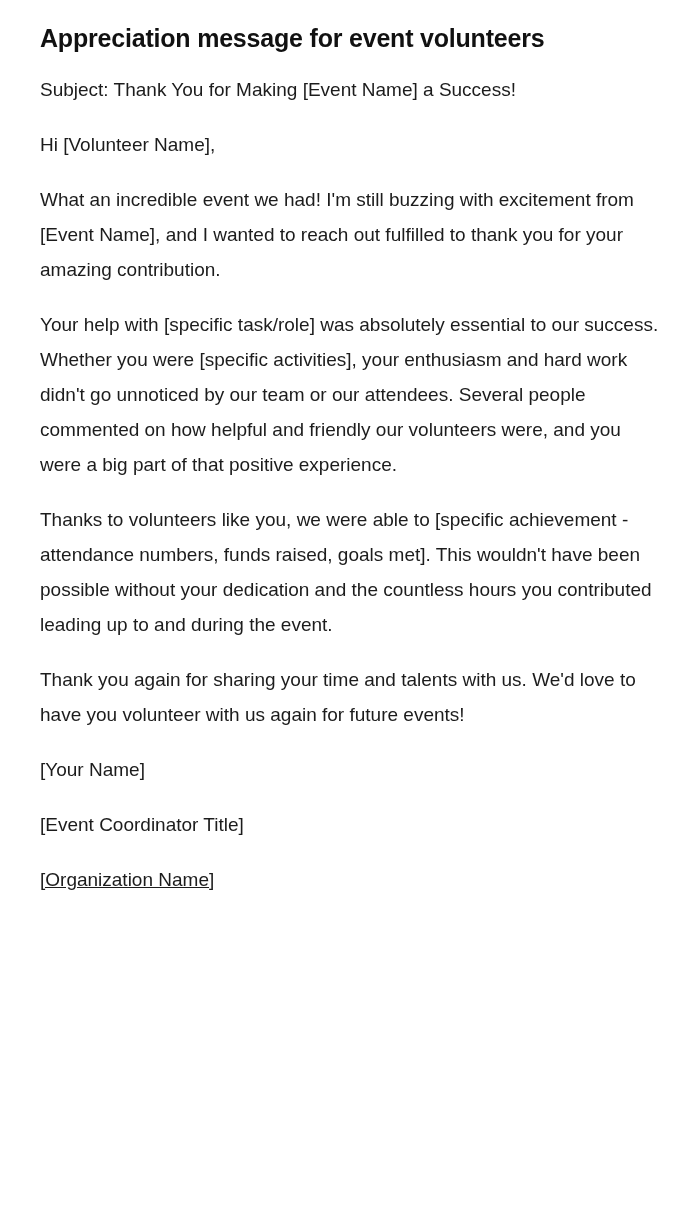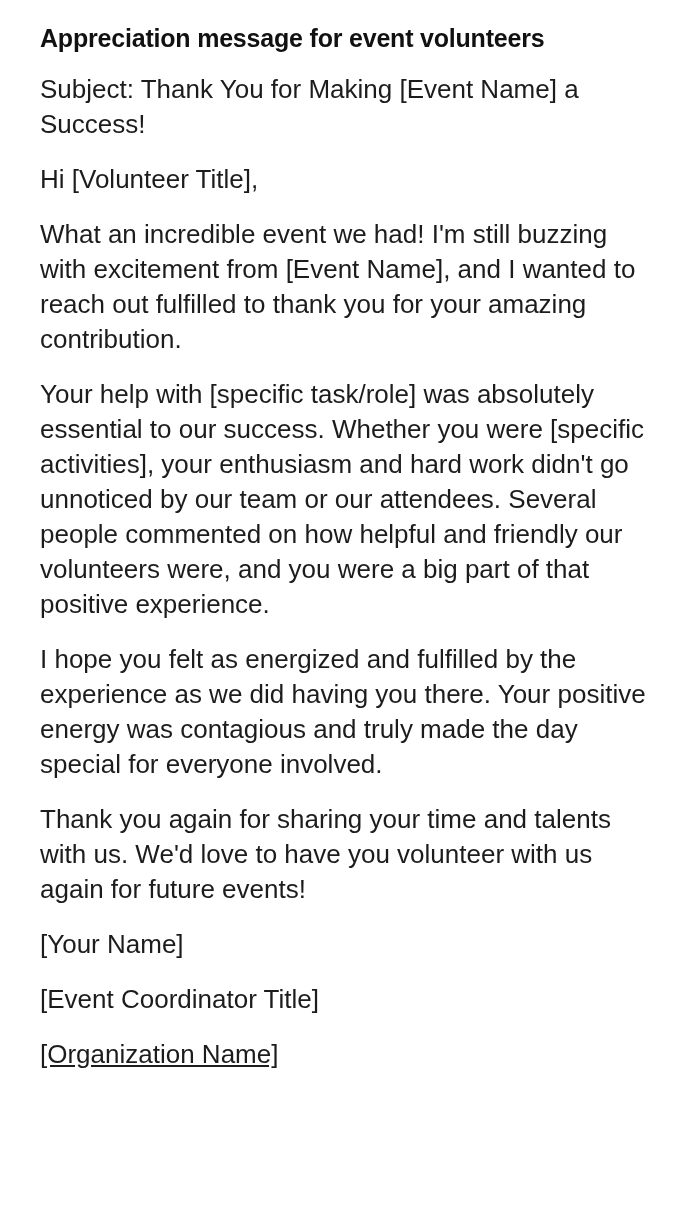--- a/index.html
+++ b/index.html
@@ -21,40 +21,40 @@
   }
   .article-title {
     font-size: 25px;
     line-height: 32px;
     font-weight: bold;
     letter-spacing: -0.2px;
     color: #111111;
     margin: 0 0 18px 0;
   }
   .body-paragraph {
-    font-size: 26px;
+    font-size: 19px;
     line-height: 35px;
     font-weight: normal;
     color: #1c1c1c;
     margin: 0 0 20px 0;
     word-wrap: break-word;
   }
   .body-paragraph:last-child {
     margin-bottom: 0;
     text-decoration: underline;
   }
 </style>
 </head>
 <body>
 
 <article class="article">
   <h1 class="article-title">Appreciation message for event volunteers</h1>
 
   <p class="body-paragraph">Subject: Thank You for Making [Event Name] a Success!</p>
-  <p class="body-paragraph">Hi [Volunteer Title],</p>
+  <p class="body-paragraph">Hi [Volunteer Name],</p>
   <p class="body-paragraph">What an incredible event we had! I'm still buzzing with excitement from [Event Name], and I wanted to reach out fulfilled to thank you for your amazing contribution.</p>
   <p class="body-paragraph">Your help with [specific task/role] was absolutely essential to our success. Whether you were [specific activities], your enthusiasm and hard work didn't go unnoticed by our team or our attendees. Several people commented on how helpful and friendly our volunteers were, and you were a big part of that positive experience.</p>
-  <p class="body-paragraph">I hope you felt as energized and fulfilled by the experience as we did having you there. Your positive energy was contagious and truly made the day special for everyone involved.</p>
+  <p class="body-paragraph">Thanks to volunteers like you, we were able to [specific achievement - attendance numbers, funds raised, goals met]. This wouldn't have been possible without your dedication and the countless hours you contributed leading up to and during the event.</p>
   <p class="body-paragraph">Thank you again for sharing your time and talents with us. We'd love to have you volunteer with us again for future events!</p>
   <p class="body-paragraph">[Your Name]</p>
   <p class="body-paragraph">[Event Coordinator Title]</p>
   <p class="body-paragraph">[Organization Name]</p>
 </article>
 
 </body></html>

